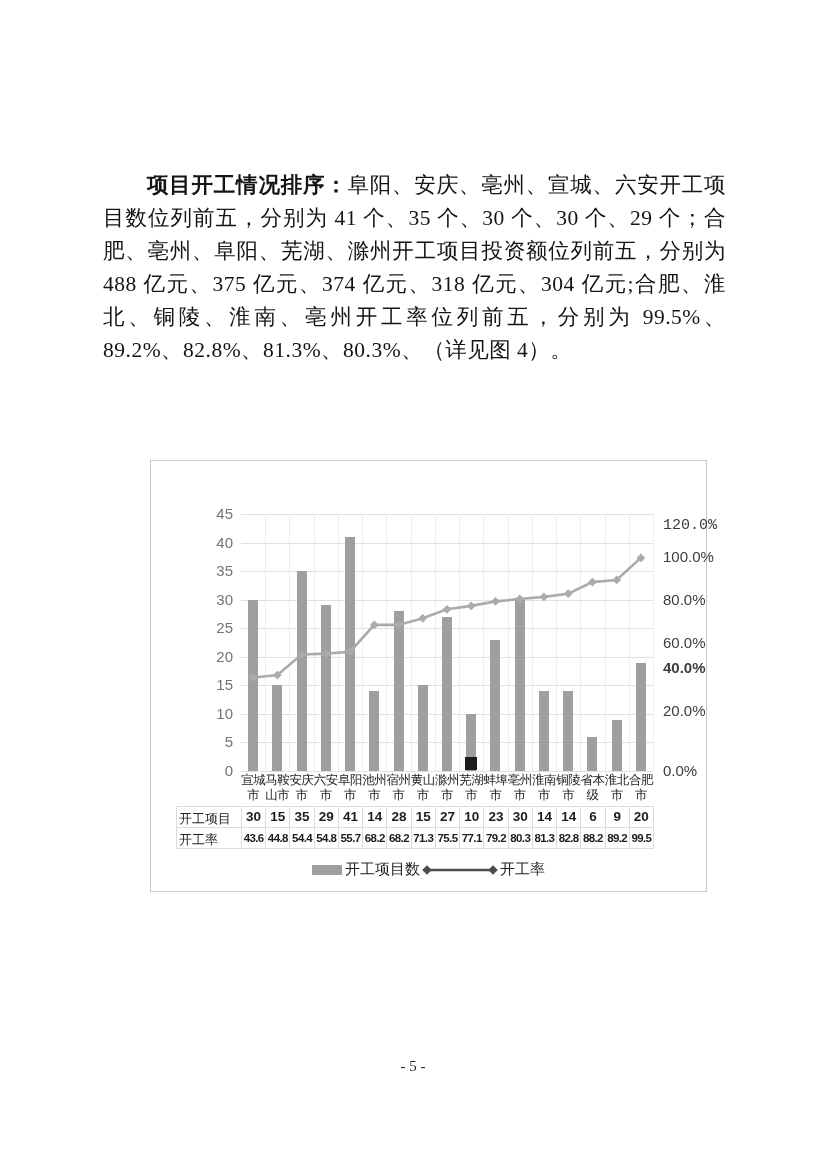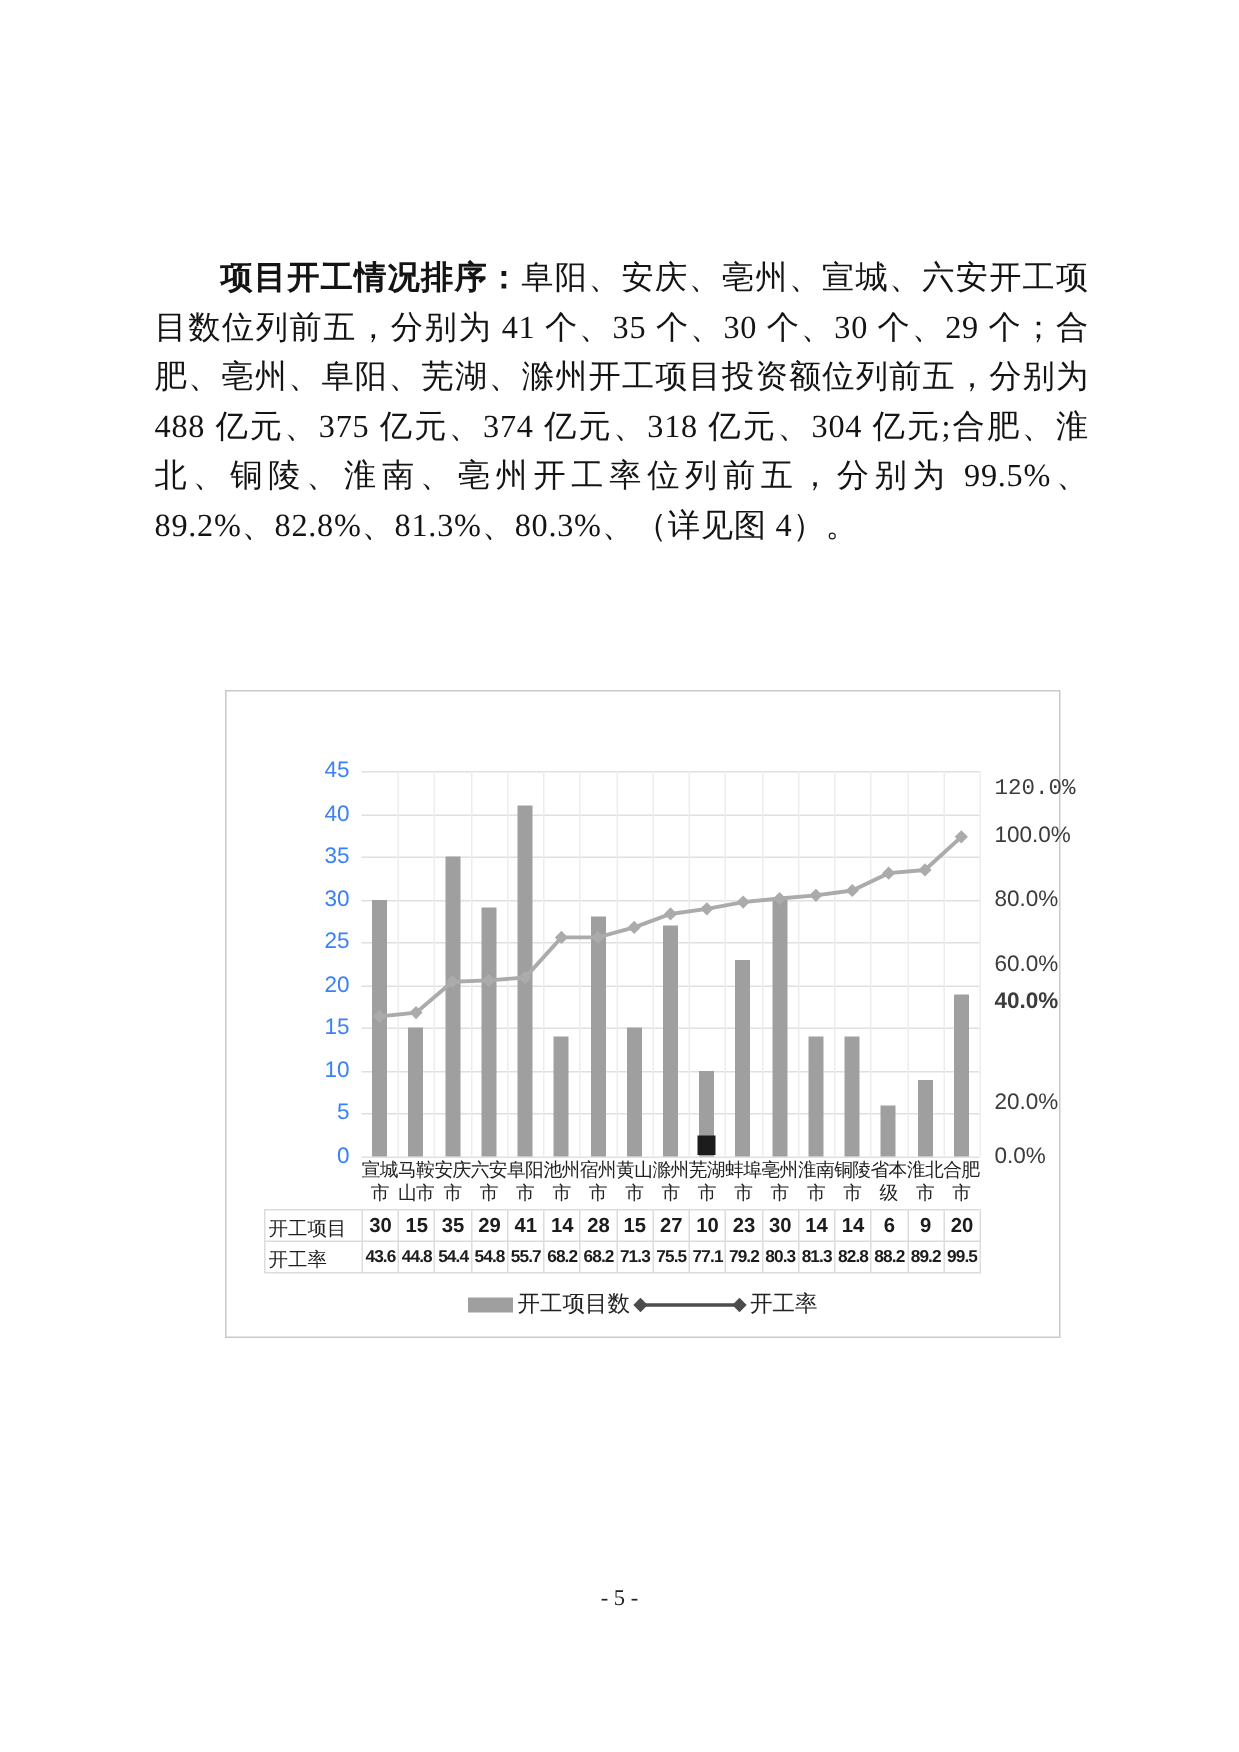--- a/index.html
+++ b/index.html
@@ -14,21 +14,21 @@
   .chart-box{position:absolute;left:150px;top:460px;width:555px;height:430px;
         border:1px solid #c9c9c9;background:#fff;box-sizing:content-box;}
   .chart-title{position:absolute;top:11px;left:0;width:100%;text-align:center;
         font-size:19px;letter-spacing:2px;color:#2e2e2e;}
   .plot{position:absolute;left:90px;top:53px;width:412px;height:257px;}
   .hgrid{position:absolute;left:0;width:100%;height:1px;background:#e0e0e0;}
   .vgrid{position:absolute;top:0;height:100%;width:1px;background:#ededed;}
   .bar{position:absolute;bottom:0;width:10px;background:#9f9f9f;}
   .black-marker{position:absolute;bottom:1px;background:#1c1c1c;}
   .line-svg{position:absolute;left:0;top:0;overflow:visible;}
-  .ltick{position:absolute;left:44px;width:38px;text-align:right;font-size:15px;color:#3b82f6;}
+  .ltick{position:absolute;left:44px;width:38px;text-align:right;font-size:15px;color:#737373;}
   .rtick{position:absolute;left:512px;font-size:15px;color:#3c3c3c;}
   .cat-row{position:absolute;left:90px;top:312px;width:412px;display:flex;justify-content:flex-end;}
   .cat{width:24.235px;font-size:12.5px;line-height:14.5px;text-align:center;color:#222;
        letter-spacing:-0.5px;}
   .dtable{position:absolute;left:25px;top:345px;border-top:1px solid #dcdcdc;
        border-left:1px solid #dcdcdc;background:#fff;}
   .trow{display:flex;}
   .tcell{border-right:1px solid #dcdcdc;border-bottom:1px solid #dcdcdc;height:21px;
        box-sizing:border-box;overflow:hidden;}
   .th{width:65px;font-size:13px;padding:3px 0 0 2px;color:#1f1f1f;}
@@ -253,20 +253,20 @@
       <div class="ltick" style="top: 186.778px;">20</div>
       <div class="ltick" style="top: 215.333px;">15</div>
       <div class="ltick" style="top: 243.889px;">10</div>
       <div class="ltick" style="top: 272.444px;">5</div>
       <div class="ltick" style="top: 301px;">0</div>
       <div class="rtick" style="top: 56px; font-family: Liberation Mono, monospace;">120.0%</div>
       <div class="rtick" style="top: 86.8333px;">100.0%</div>
       <div class="rtick" style="top: 129.667px;">80.0%</div>
       <div class="rtick" style="top: 172.5px;">60.0%</div>
       <div class="rtick" style="top: 198px; font-weight: bold;">40.0%</div>
-      <div class="rtick" style="top: 265px; text-align: center;">20.0%</div>
+      <div class="rtick" style="top: 241px; text-align: center;">20.0%</div>
       <div class="rtick" style="top: 301px;">0.0%</div>
     </div>
 
 
   <div class="pagenum">- 5 -</div>
 
 </div>
 
 </body></html>

